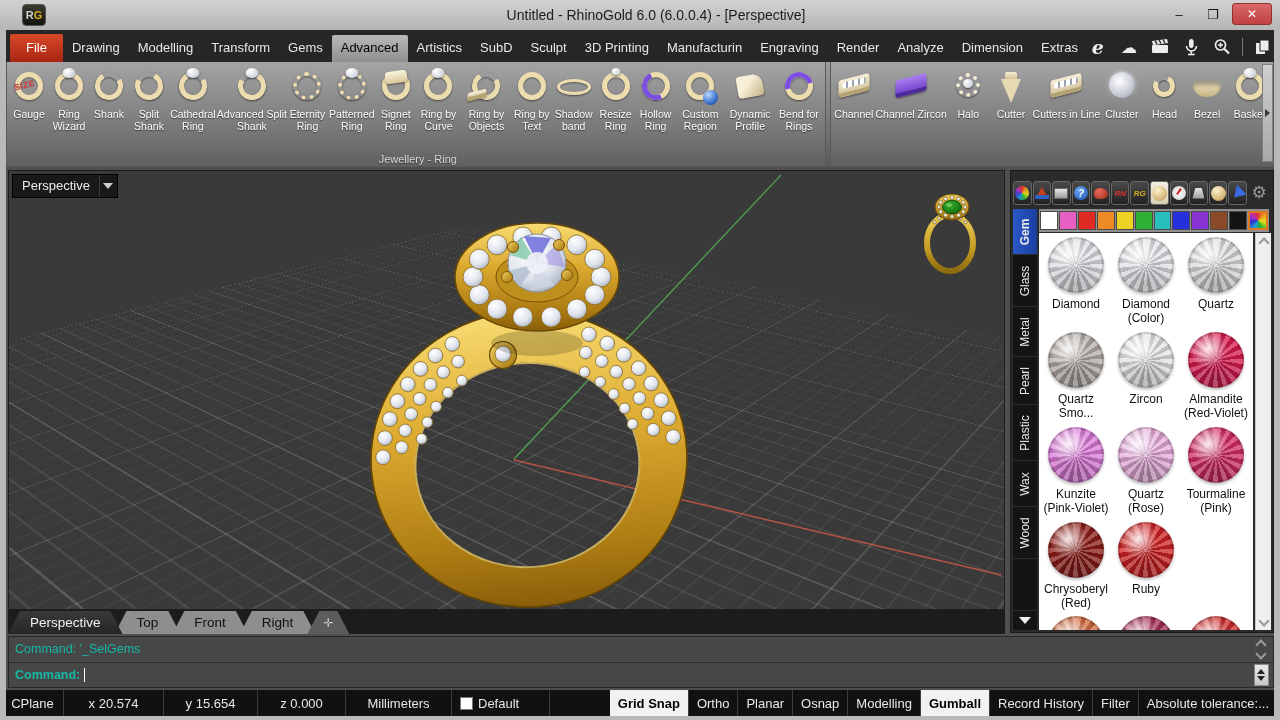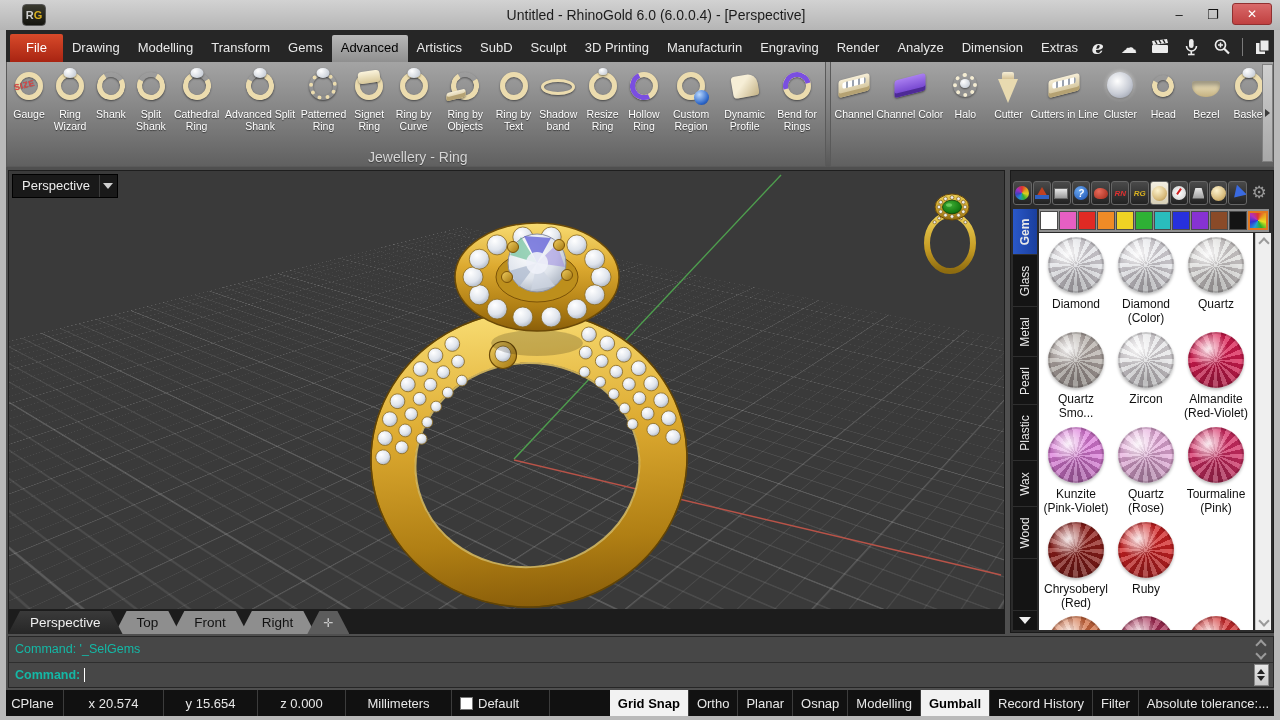--- a/index.html
+++ b/index.html
@@ -45,21 +45,21 @@
   .rb-group { position:relative; border:1px solid #5a5a5a; border-top:none;
     background:linear-gradient(#a4a4a4,#757575 70%,#606060); padding:2px 2px 16px 2px; display:flex; }
   .rb-group.g1 { width:856px; }
   .rb-group.g2 { width:464px; margin-left:4px; overflow:hidden; }
   .rb-items { display:flex; width:100%; }
   .rb-item { flex:1 1 auto; min-width:40px; display:flex; flex-direction:column; align-items:center;
     padding-top:3px; cursor:default; }
   .rb-label { font-size:10.5px; line-height:11.5px; color:#fff; text-align:center;
     text-shadow:0 1px 1px rgba(0,0,0,.6); margin-top:2px; }
   .rb-group-label { position:absolute; bottom:1px; left:4px; right:0; text-align:center;
-    font-size:14px; color:#d6d6d6; text-shadow:0 1px 1px rgba(0,0,0,.4);margin-top:29px; }
+    font-size:11px; color:#d6d6d6; text-shadow:0 1px 1px rgba(0,0,0,.4);margin-top:29px; }
   .ribbon-scroll { position:absolute; right:0; top:2px; bottom:4px; width:11px;
     background:linear-gradient(#cfcfcf,#a8a8a8); border:1px solid #808080; display:flex;
     align-items:center; justify-content:center; }
   .ribbon-scroll i { width:0; height:0; border-top:4px solid transparent; border-bottom:4px solid transparent;
     border-left:5px solid #3a3a3a; }
 
   
   .ri { width:42px; height:40px; position:relative; display:block; }
   .ri .ring { position:absolute; left:7px; right:7px; top:5px; bottom:7px; border:5px solid #ecdcae;
     border-radius:50%; box-shadow:inset 0 1px 2px rgba(0,0,0,.45), 0 1px 2px rgba(0,0,0,.5); }
@@ -346,20 +346,26 @@
       <div class="rb-item">
           <span class="ri v-open2">
             <i class="ring"></i>
             <i class="dot"></i>
           </span>
           <span class="rb-label">Advanced Split Shank</span>
         </div>
       <div class="rb-item">
           <span class="ri v-dotted">
             <i class="ring"></i>
+          </span>
+          <span class="rb-label">Eternity Ring</span>
+        </div>
+      <div class="rb-item">
+          <span class="ri v-dotted">
+            <i class="ring"></i>
             <i class="dot"></i>
           </span>
           <span class="rb-label">Patterned Ring</span>
         </div>
       <div class="rb-item">
           <span class="ri">
             <i class="ring"></i>
             <i class="signet-top"></i>
           </span>
           <span class="rb-label">Signet Ring</span>
@@ -435,21 +441,21 @@
             <i class="bar stones" style="background:none;box-shadow:none">
               <i class="stones"></i>
             </i>
           </span>
           <span class="rb-label">Channel</span>
         </div>
       <div class="rb-item">
           <span class="ri">
             <i class="bar purple"></i>
           </span>
-          <span class="rb-label">Channel Color</span>
+          <span class="rb-label">Channel Zircon</span>
         </div>
       <div class="rb-item">
           <span class="ri">
             <i class="halo-d"></i>
             <i class="dot" style="top:12px;width:10px;height:9px"></i>
           </span>
           <span class="rb-label">Halo</span>
         </div>
       <div class="rb-item">
           <span class="ri">

